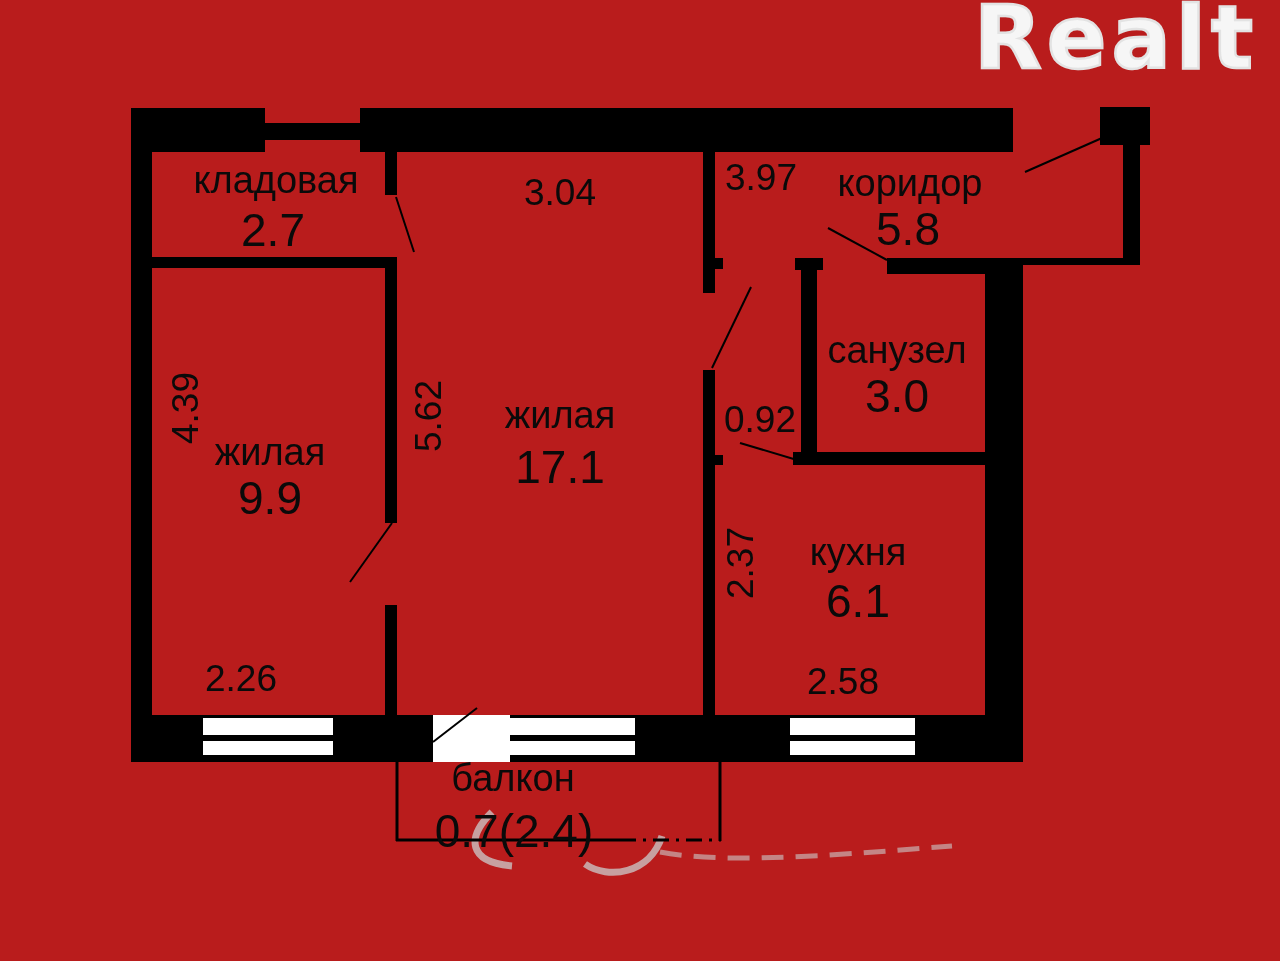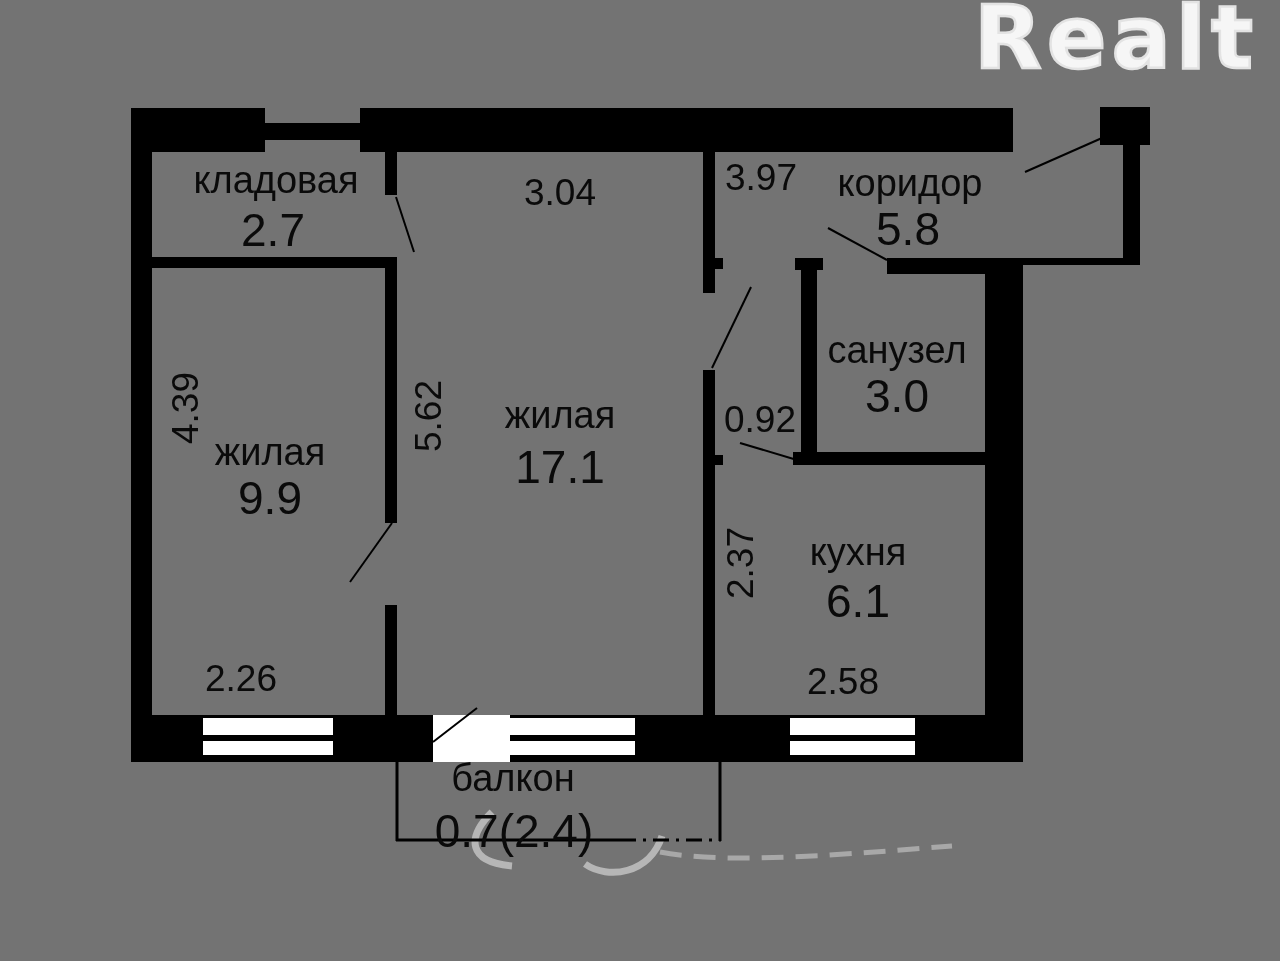--- a/index.html
+++ b/index.html
@@ -1,16 +1,16 @@
 <!DOCTYPE html>
 <html><head>
 <meta charset="utf-8">
 <style>
   html,body{margin:0;padding:0;background:#ffffff;}
-  #page{position:relative;width:1280px;height:961px;background:#737373;overflow:hidden;
+  #page{position:relative;width:1280px;height:961px;background:#b91c1c;overflow:hidden;
         font-family:"Liberation Sans", sans-serif;}
   #realt-logo{position:absolute;top:-14px;right:22px;
         font-family:"DejaVu Sans", sans-serif;
         font-size:88px;font-weight:800;letter-spacing:5px;
         color:#f6f6f6;-webkit-text-stroke:2.5px #e3e3e3;
         user-select:none;}
   svg text{fill:#0a0a0a;}
   .room-name{font-size:38px;}
   .room-area{font-size:46px;}
   .dim{font-size:37px;}

